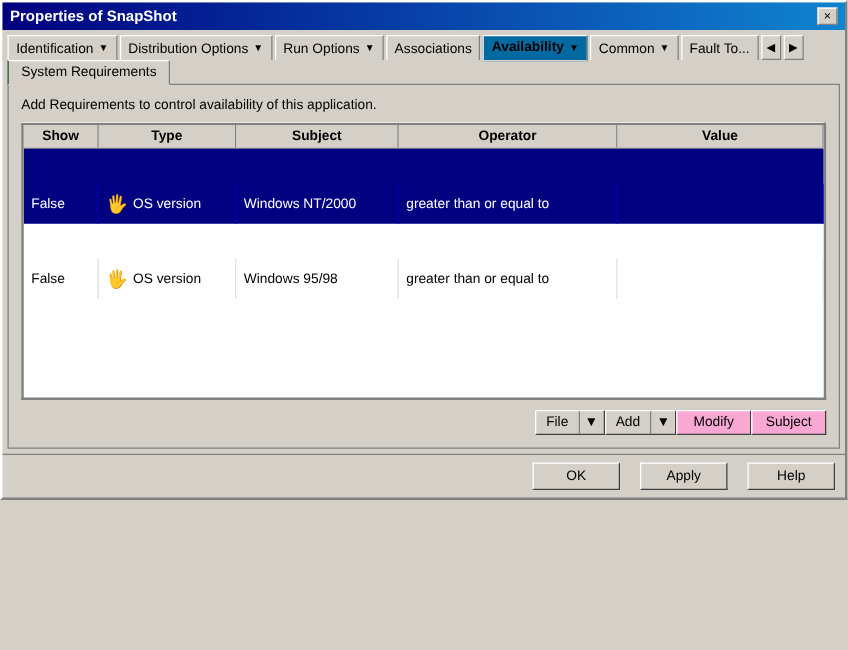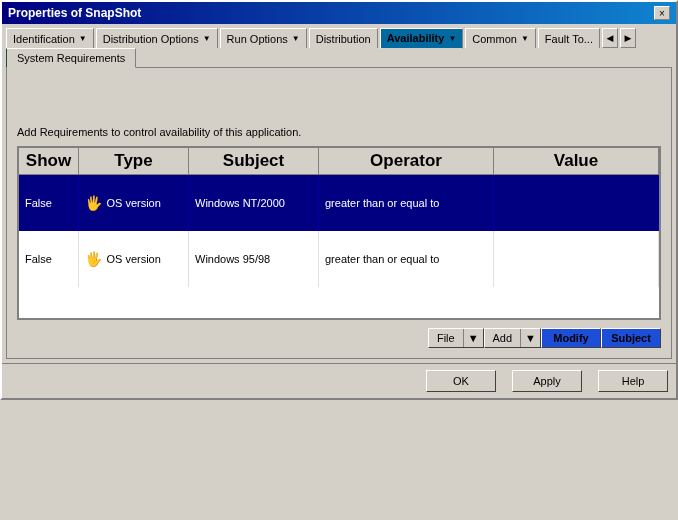--- a/index.html
+++ b/index.html
@@ -111,91 +111,90 @@
       border: 1px solid #808080;
       border-top: 1px solid #808080;
       margin: 0 4px 4px 4px;
       padding: 10px;
       display: flex;
       flex-direction: column;
     }
     .description {
       margin-bottom: 8px;
       font-size: 11px;
-      margin-top: 48px;
     }
     .table-container {
       border: 2px inset #808080;
       border-top: 2px solid #808080;
       border-left: 2px solid #808080;
       background: white;
       flex: 1;
       overflow: hidden;
     }
     .table-header {
       display: grid;
       grid-template-columns: 60px 110px 130px 175px 1fr;
       background: #d4d0c8;
       border-bottom: 1px solid #808080;
     }
     .table-header-cell {
       padding: 3px 6px;
       border-right: 1px solid #808080;
-      font-size: 17px;
+      font-size: 11px;
       text-align: center;
       font-weight: bold;
       background: #d4d0c8;
     }
     .table-row {
       display: grid;
       grid-template-columns: 60px 110px 130px 175px 1fr;
       cursor: pointer;
     }
     .table-row.selected {
       background: #000080;
       color: white;
     }
     .table-cell {
-      padding: 20px 6px;
+      padding: 8px 6px;
       font-size: 11px;
       border-right: 1px solid #e0e0e0;
       display: flex;
       align-items: center;
       gap: 4px;
       white-space: nowrap;
       overflow: hidden;
+      margin-top: 28px;
     }
     .table-row.selected .table-cell {
       border-right: 1px solid #0000aa;
     }
     .os-icon {
       font-size: 14px;
     }
     .button-row-lower {
       margin-top: 8px;
       display: flex;
       gap: 0;
       justify-content: flex-end;
     }
     .btn {
-      background: #1d4ed8;
+      background: #f9a8d4;
       border: 1px solid #808080;
       border-top: 1px solid #ffffff;
       border-left: 1px solid #ffffff;
       border-right: 1px solid #404040;
       border-bottom: 1px solid #404040;
       padding: 3px 0;
       font-size: 11px;
       cursor: pointer;
       min-width: 60px;
       display: flex;
       align-items: center;
       justify-content: center;
       gap: 2px;
-      font-weight: bold;
     }
     .btn-split {
       display: flex;
       border: 1px solid #808080;
       border-top: 1px solid #ffffff;
       border-left: 1px solid #ffffff;
       border-right: 1px solid #404040;
       border-bottom: 1px solid #404040;
       background: #d4d0c8;
     }
@@ -266,21 +265,21 @@
     </div>
     <div class="tab">
       <span>Distribution Options</span>
       <span class="tab-dropdown-arrow">▼</span>
     </div>
     <div class="tab">
       <span>Run Options</span>
       <span class="tab-dropdown-arrow">▼</span>
     </div>
     <div class="tab">
-      <span>Distribution</span>
+      <span>Associations</span>
     </div>
     <div class="tab active">
       <span>Availability</span>
       <span class="tab-dropdown-arrow">▼</span>
     </div>
     <div class="tab">
       <span>Common</span>
       <span class="tab-dropdown-arrow">▼</span>
     </div>
     <div class="tab">

